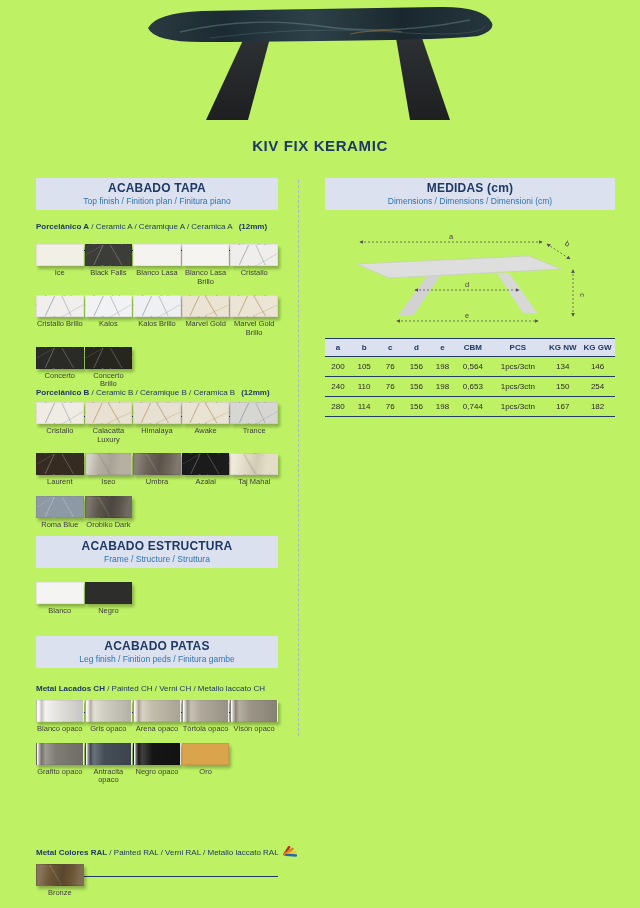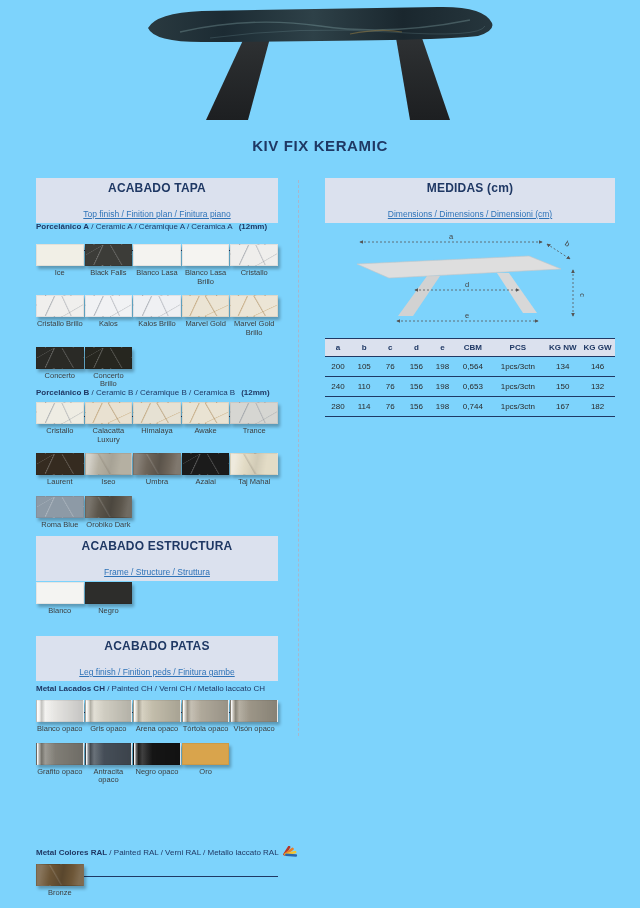--- a/index.html
+++ b/index.html
@@ -1,39 +1,39 @@
 <!DOCTYPE html>
 <html><head>
 <meta charset="utf-8">
 <style>
   * { margin:0; padding:0; box-sizing:border-box; }
   html,body { background:#ffffff; }
   .page {
-    position:relative; width:640px; height:908px; background:#7dd3fc;
+    position:relative; width:640px; height:908px; background:#bef264;
     font-family:"Liberation Sans", sans-serif; overflow:hidden;
   }
   .page-title {
     position:absolute; top:137px; left:0; width:100%;
     text-align:center; font-size:15px; font-weight:bold;
     color:#1f3864; letter-spacing:.6px;
   }
   .photo { position:absolute; left:140px; top:2px; }
 
   .col { position:absolute; }
   .col-left  { left:36px;  top:178px; width:242px; }
   .col-right { left:325px; top:178px; width:290px; }
 
   .divider {
     position:absolute; left:298px; top:180px; height:556px; width:0;
     border-left:1px dashed #a8b6cc;
   }
 
   .hdr { background:#dbe1ee; text-align:center; padding:3px 2px 4px; }
   .hdr .t { font-size:12px; font-weight:bold; color:#1f3864; letter-spacing:.2px; }
-  .hdr .s { font-size:8.5px; color:#2e73b8; margin-top:14px;text-decoration:underline; }
+  .hdr .s { font-size:8.5px; color:#2e73b8; margin-top:1px; }
 
   .block { position:absolute; left:0; width:100%; }
 
   .sec {
     font-size:8px; color:#1f3864; border-bottom:1px solid #1f3864;
     padding-bottom:19px; white-space:nowrap;
   }
   .sec b { font-weight:bold; }
   .sec .suffix { margin-left:6px; font-weight:bold; }
   .sec .ral-fan { vertical-align:-2px; margin-left:4px; }
@@ -383,21 +383,21 @@
             </tr>
             <tr>
               <td>240</td>
               <td>110</td>
               <td>76</td>
               <td>156</td>
               <td>198</td>
               <td>0,653</td>
               <td>1pcs/3ctn</td>
               <td>150</td>
-              <td>132</td>
+              <td>254</td>
             </tr>
             <tr>
               <td>280</td>
               <td>114</td>
               <td>76</td>
               <td>156</td>
               <td>198</td>
               <td>0,744</td>
               <td>1pcs/3ctn</td>
               <td>167</td>

